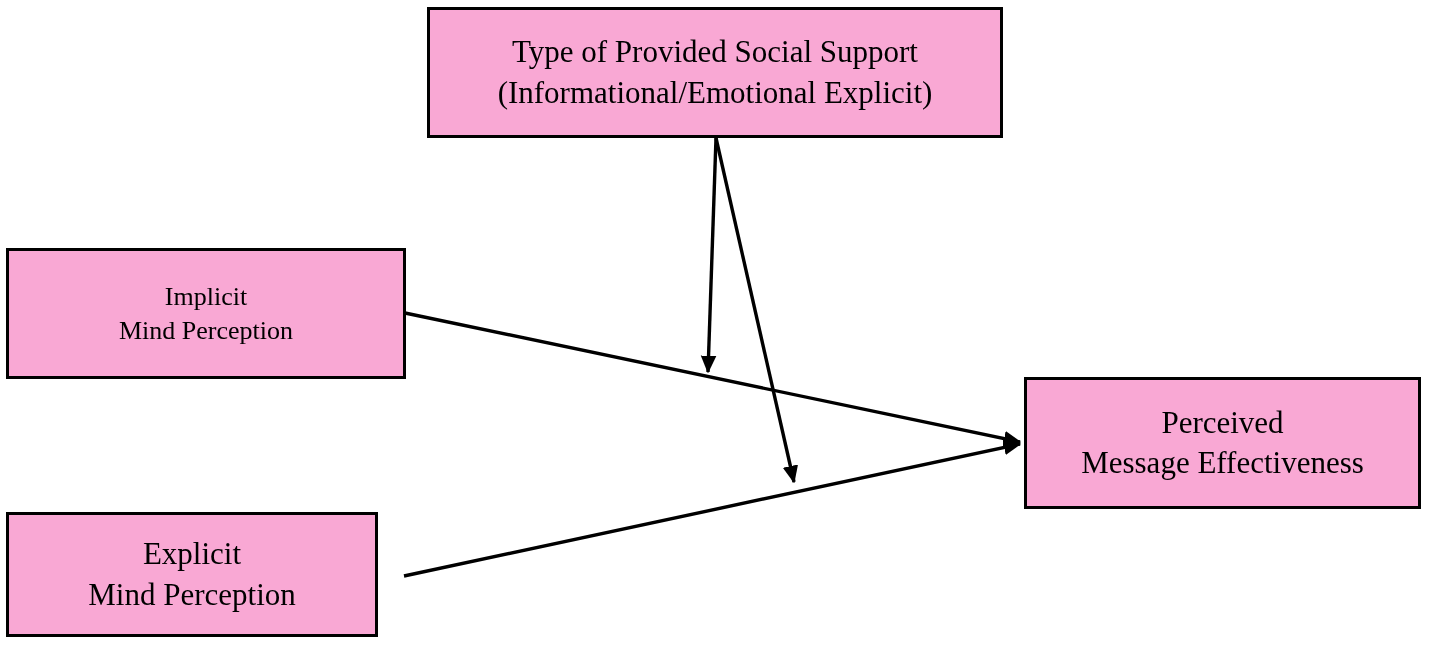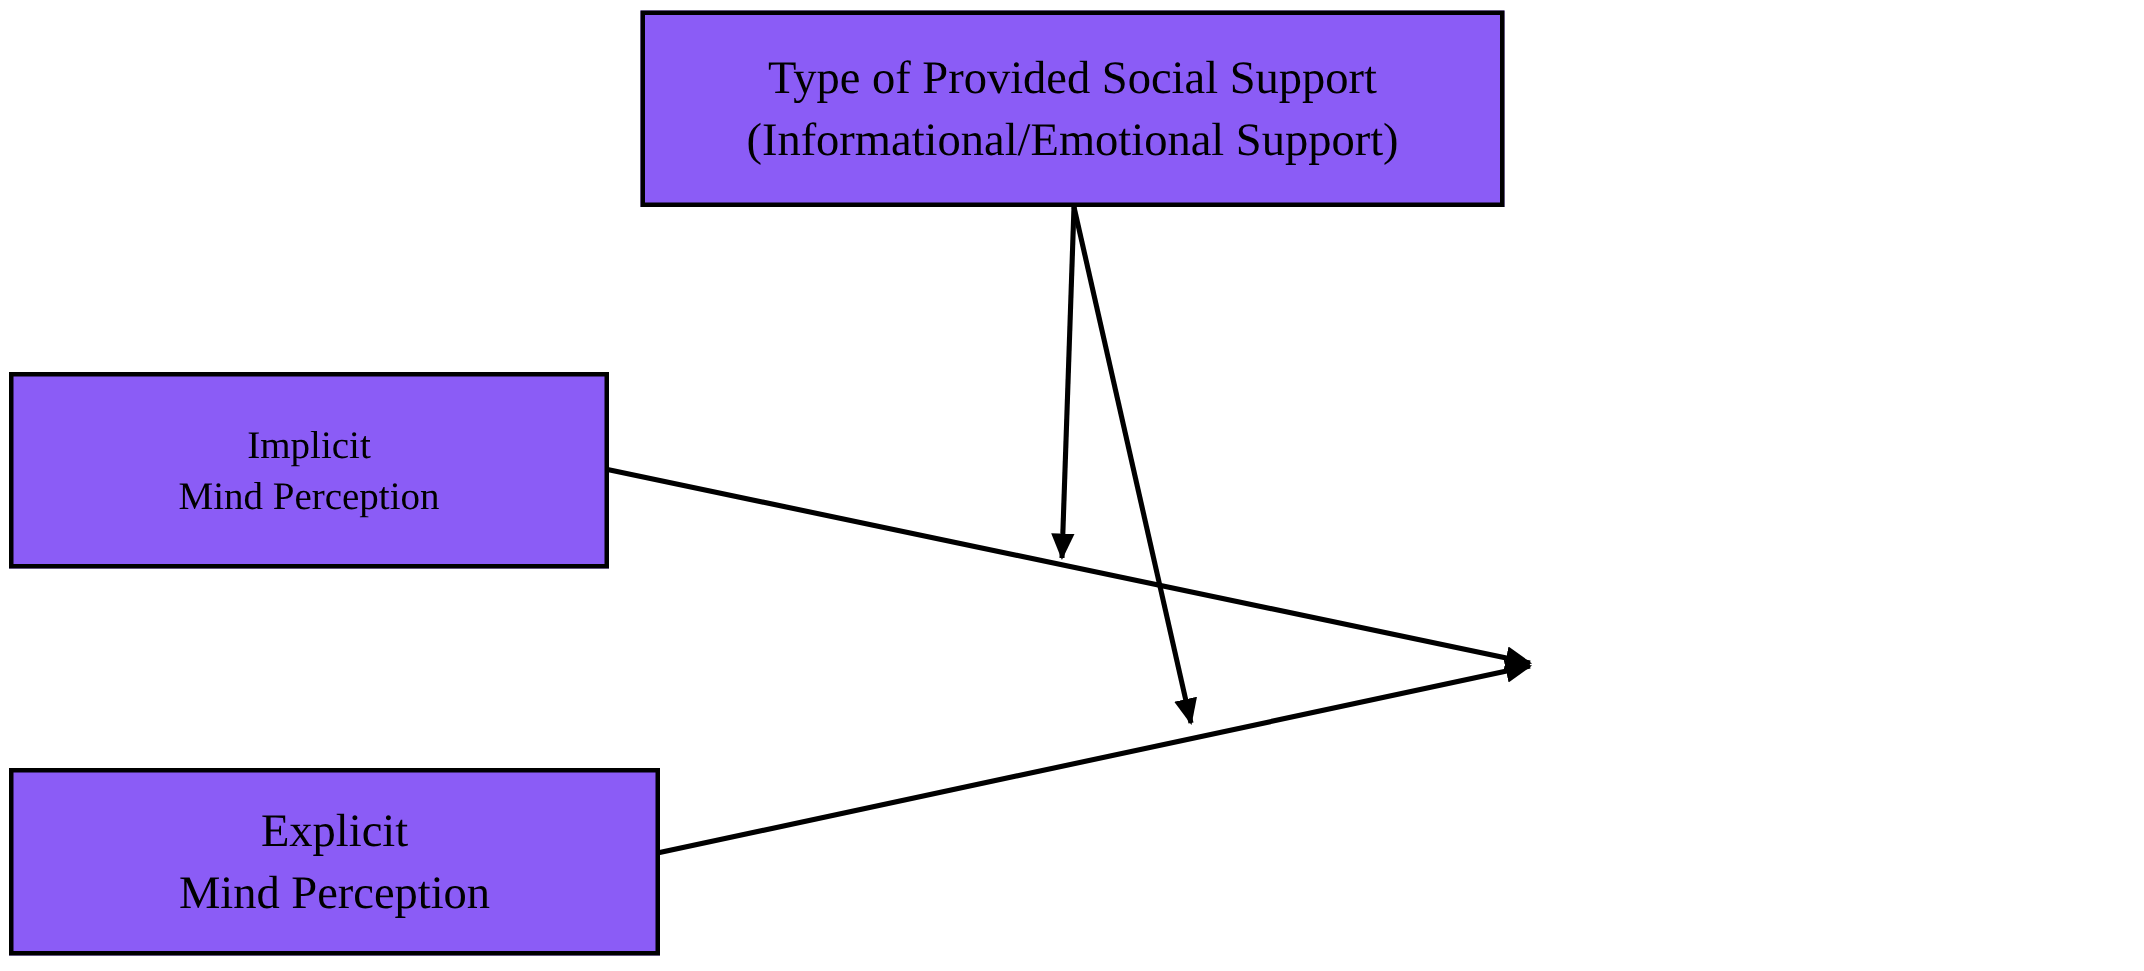--- a/index.html
+++ b/index.html
@@ -20,21 +20,21 @@
     position: absolute;
     left: 0;
     top: 0;
     width: 1429px;
     height: 647px;
     pointer-events: none;
   }
   .node {
     position: absolute;
     box-sizing: border-box;
-    background: #8b5cf6;
+    background: #f9a8d4;
     border: 3px solid #000000;
     display: flex;
     flex-direction: column;
     align-items: center;
     justify-content: center;
     text-align: left;
     color: #000000;
     line-height: 1.30;
     z-index: 2;
   }
@@ -53,21 +53,21 @@
   #node-implicit {
     left: 6px;
     top: 248px;
     width: 400px;
     height: 131px;
     font-size: 26px;
   }
   #node-explicit {
     left: 6px;
     top: 512px;
-    width: 434px;
+    width: 372px;
     height: 125px;
     font-size: 31px;
   }
   #node-outcome {
     left: 1024px;
     top: 377px;
     width: 397px;
     height: 132px;
     font-size: 31px;
   }
@@ -88,27 +88,31 @@
 
     <polyline fill="none" stroke="#000000" stroke-width="3.4" stroke-linecap="butt" marker-end="url(#arrow-head)" points="404,576 1020,444"></polyline>
 
     <polyline fill="none" stroke="#000000" stroke-width="3.4" stroke-linecap="butt" marker-end="url(#arrow-head)" points="716,138 708,372"></polyline>
 
     <polyline fill="none" stroke="#000000" stroke-width="3.4" stroke-linecap="butt" marker-end="url(#arrow-head)" points="716,138 794,482"></polyline>
   </svg>
 
   <div class="node" id="node-moderator">
     <span class="line">Type of Provided Social Support</span>
-    <span class="line">(Informational/Emotional Support)</span>
+    <span class="line">(Informational/Emotional Explicit)</span>
   </div>
 
   <div class="node" id="node-implicit">
     <span class="line">Implicit</span>
     <span class="line">Mind Perception</span>
   </div>
 
   <div class="node" id="node-explicit">
     <span class="line">Explicit</span>
     <span class="line">Mind Perception</span>
   </div>
 
+  <div class="node" id="node-outcome">
+    <span class="line">Perceived</span>
+    <span class="line">Message Effectiveness</span>
+  </div>
 
 </div>
 
 </body></html>

